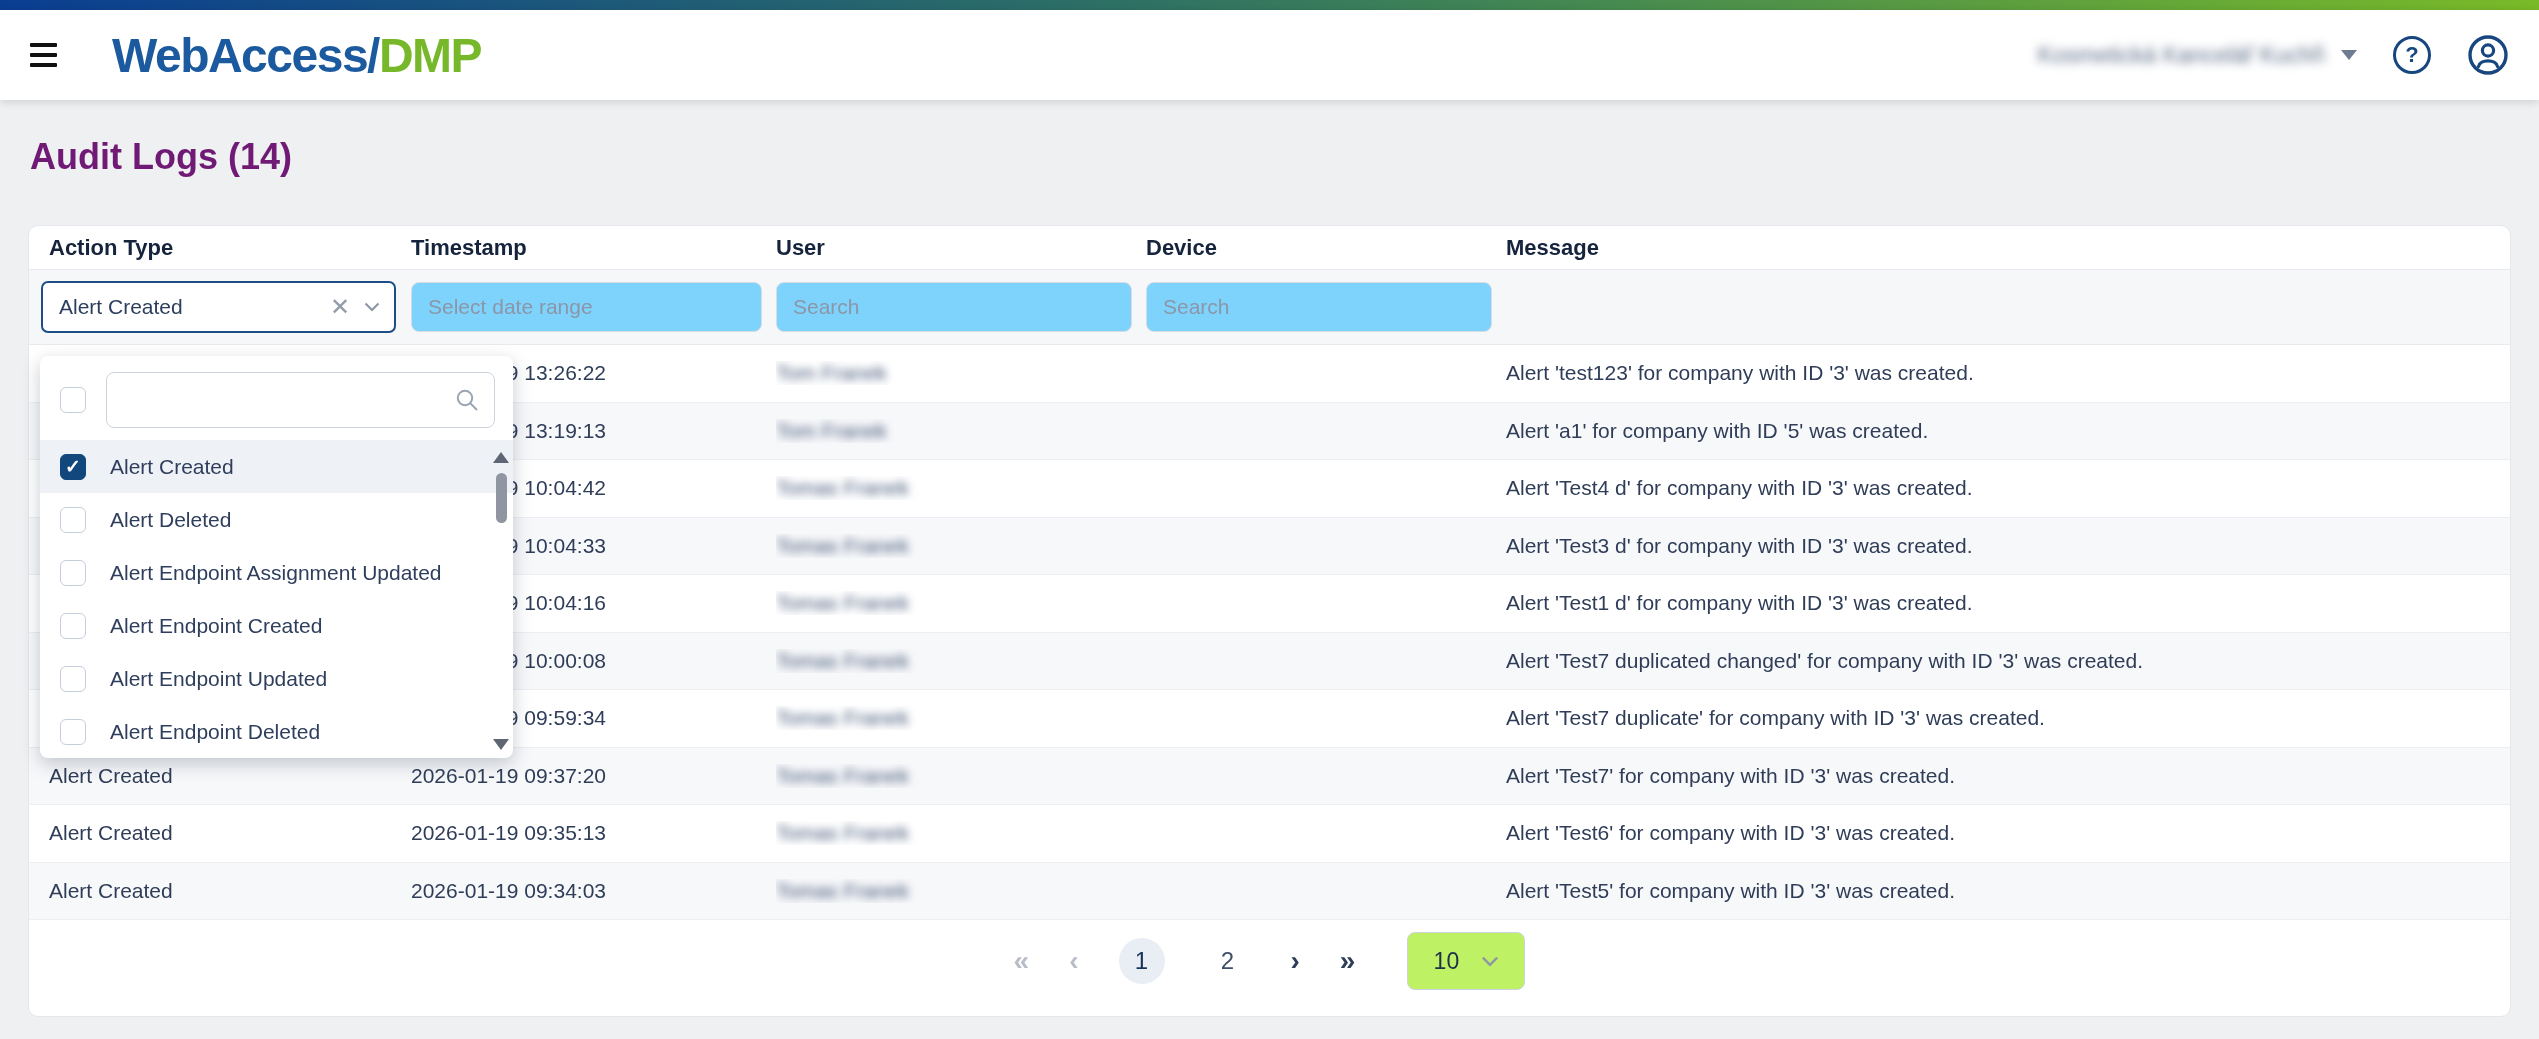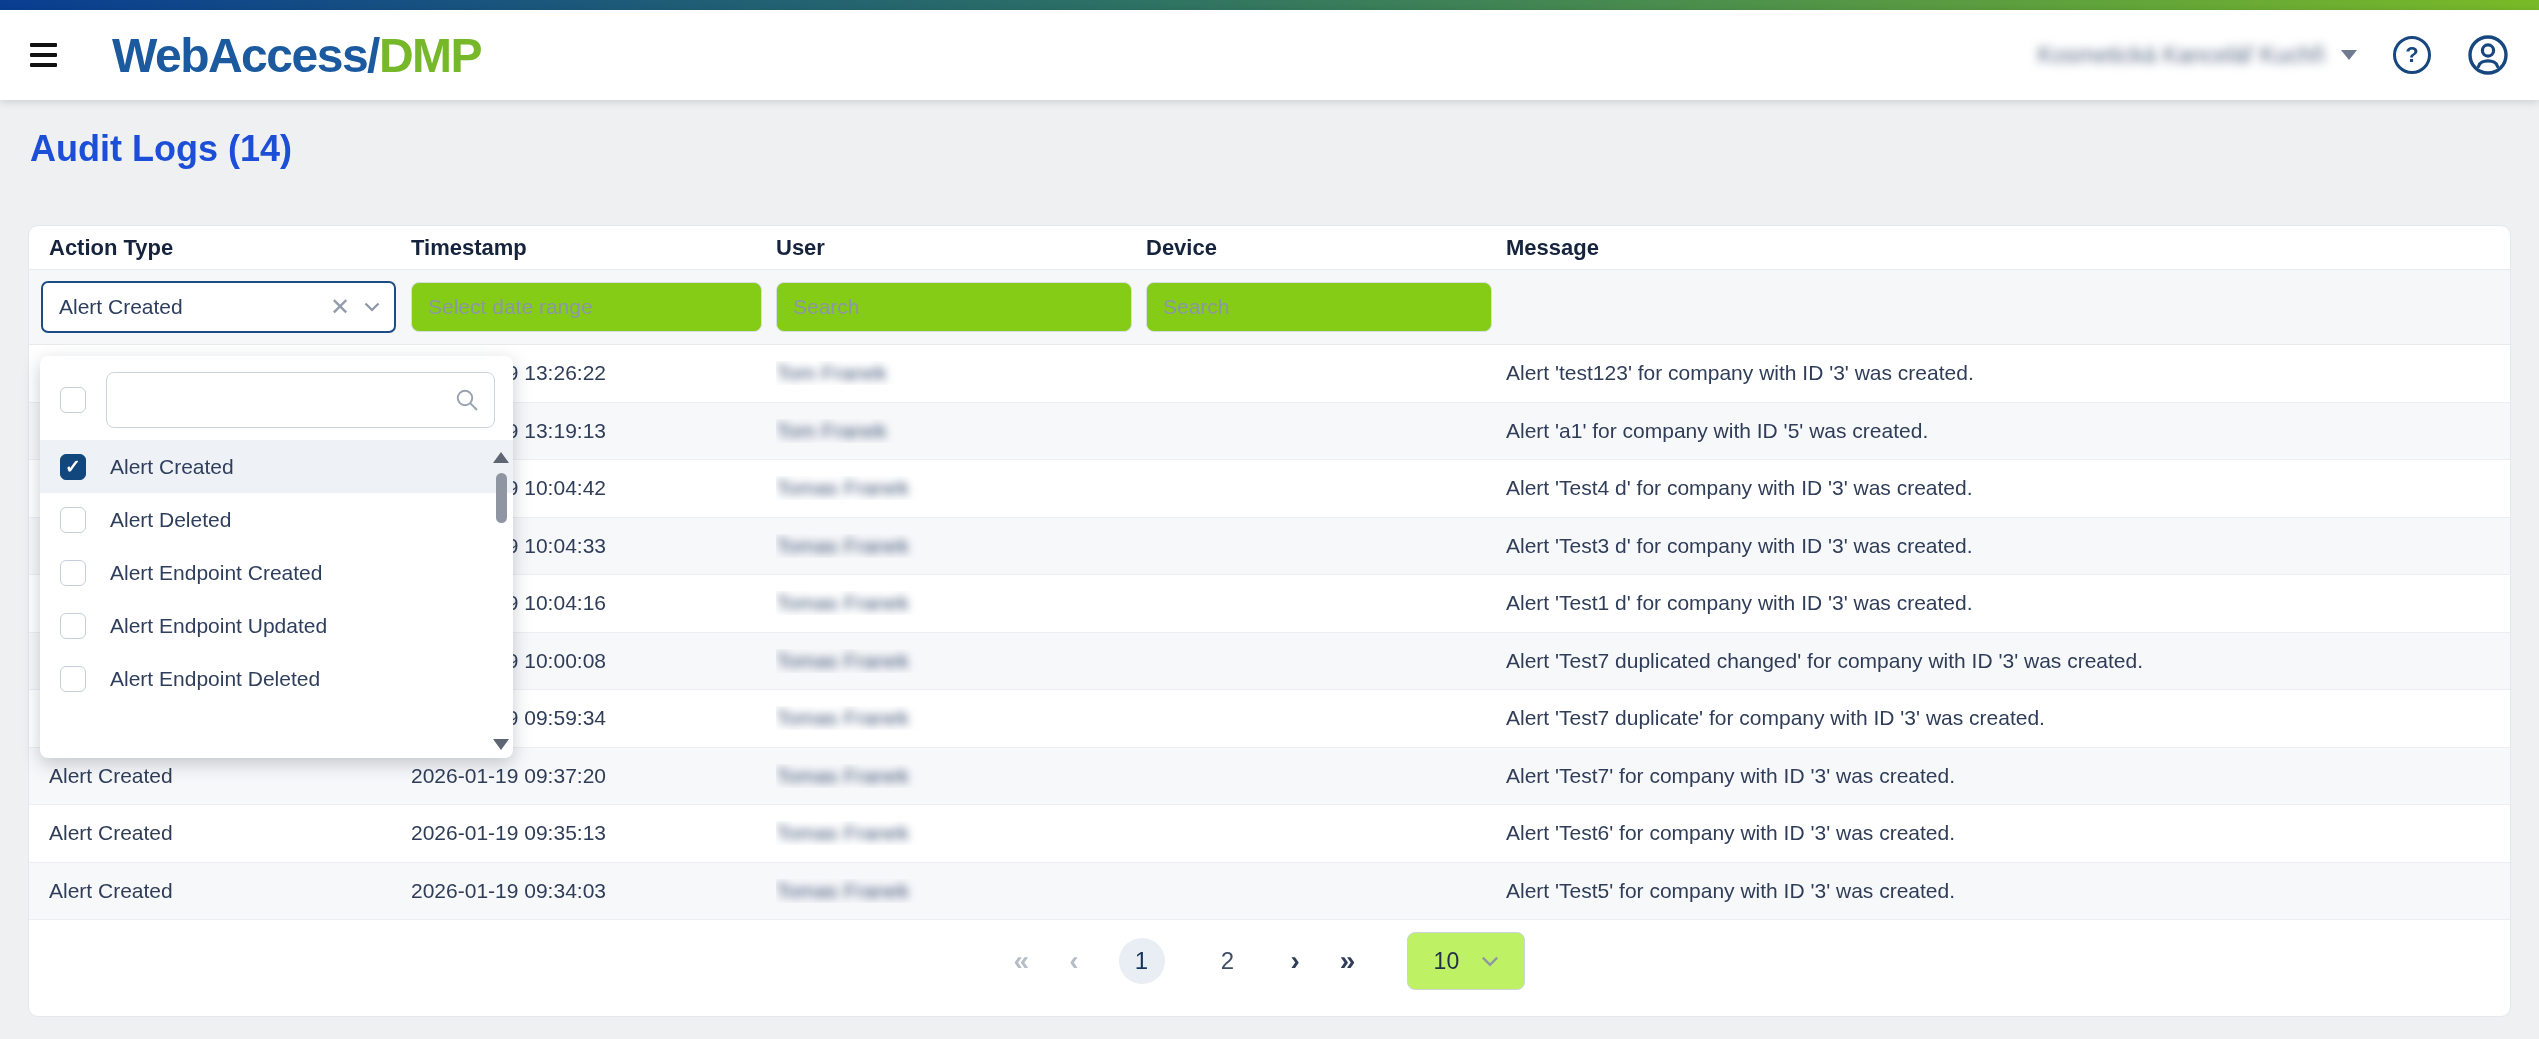--- a/index.html
+++ b/index.html
@@ -21,38 +21,38 @@
   .header-right { margin-left:auto; display:flex; align-items:center; gap:36px; }
   .company { display:flex; align-items:center; gap:16px; cursor:pointer; }
   .company-name { font-size:23px; color:#5d6d88; filter:blur(5px); user-select:none; }
   .caret-down { width:0; height:0; border-left:8px solid transparent; border-right:8px solid transparent;
     border-top:10px solid #6f7b90; }
   .help-icon { width:38px; height:38px; border-radius:50%; border:3.5px solid #17477e; color:#17477e;
     font-size:22px; font-weight:bold; display:flex; align-items:center; justify-content:center; cursor:pointer; }
   .account-icon { width:42px; height:42px; cursor:pointer; }
 
   
-  .page-title { position:absolute; left:30px; top:128px; font-size:36px; font-weight:bold; color:#1d4ed8; }
+  .page-title { position:absolute; left:30px; top:136px; font-size:36px; font-weight:bold; color:#701a75; }
 
   
   .card { position:absolute; left:28px; top:225px; width:2483px; height:792px; background:#ffffff;
     border:1px solid #e4e7eb; border-radius:10px; overflow:hidden; }
   .grid-cols { display:grid; grid-template-columns:362px 365px 370px 360px 1fr; align-items:center; padding-left:20px; }
 
   .thead { height:44px; border-bottom:1px solid #e8eaee; }
   .thead .th { font-size:22px; font-weight:bold; color:#15233c; }
 
   .filter-row { height:75px; background:#f6f7f9; border-bottom:1px solid #e8eaee; }
   .filter-cell { padding-right:14px; }
   .select-control { height:52px; width:355px; margin-left:-8px; background:#fff; border:2px solid #1c4d84; border-radius:7px;
     display:flex; align-items:center; padding:0 14px 0 16px; cursor:pointer; }
   .select-value { font-size:21px; color:#2c3e5d; flex:1; }
   .icon-btn { display:flex; align-items:center; justify-content:center; cursor:pointer; }
   .clear-x { font-size:24px; color:#939cab; margin-right:14px; }
-  .filter-input { height:50px; width:100%; background:#84cc16; border:1px solid #d7dce4; border-radius:8px;
+  .filter-input { height:50px; width:100%; background:#7dd3fc; border:1px solid #d7dce4; border-radius:8px;
     font-size:21px; color:#2c3e5d; padding:0 16px; font-family:"Liberation Sans",sans-serif; }
   .filter-input::placeholder { color:#8c96a8; }
 
   .tbody { height:575px; }
   .trow { height:57.5px; border-bottom:1px solid #eceef2; }
   .trow.even { background:#f7f8fa; }
   .trow .td { font-size:21px; color:#2f3d58; white-space:nowrap; overflow:hidden; }
   .user-blur { filter:blur(4px); user-select:none; color:#3d5174; }
 
   
@@ -272,20 +272,26 @@
     <span class="label">Alert Created</span>
   </div>
 
   <div class="dd-option">
     <div class="checkbox">
           <span class="mark"></span>
         </div>
     <span class="label">Alert Deleted</span>
   </div>
 
+  <div class="dd-option">
+    <div class="checkbox">
+          <span class="mark"></span>
+        </div>
+    <span class="label">Alert Endpoint Assignment Updated</span>
+  </div>
 
   <div class="dd-option">
     <div class="checkbox">
           <span class="mark"></span>
         </div>
     <span class="label">Alert Endpoint Created</span>
   </div>
 
   <div class="dd-option">
     <div class="checkbox">

